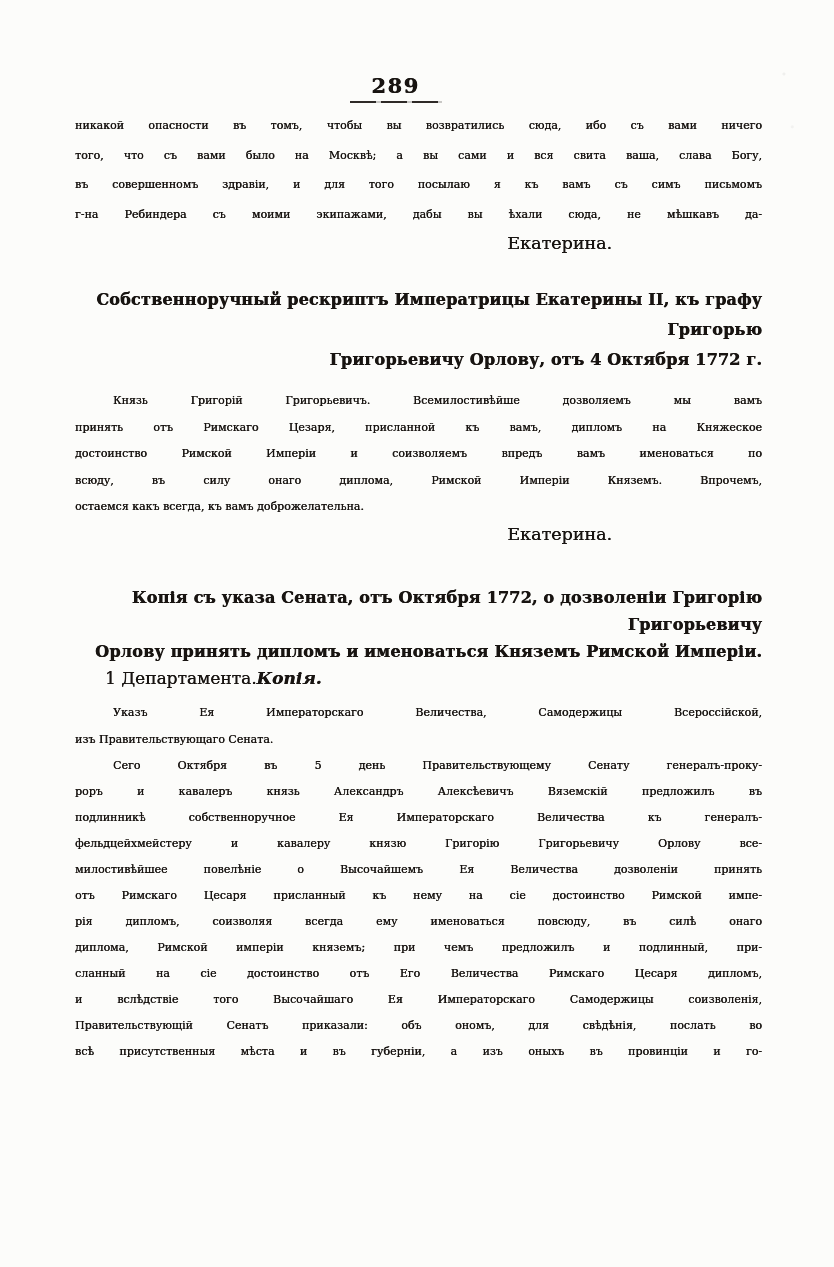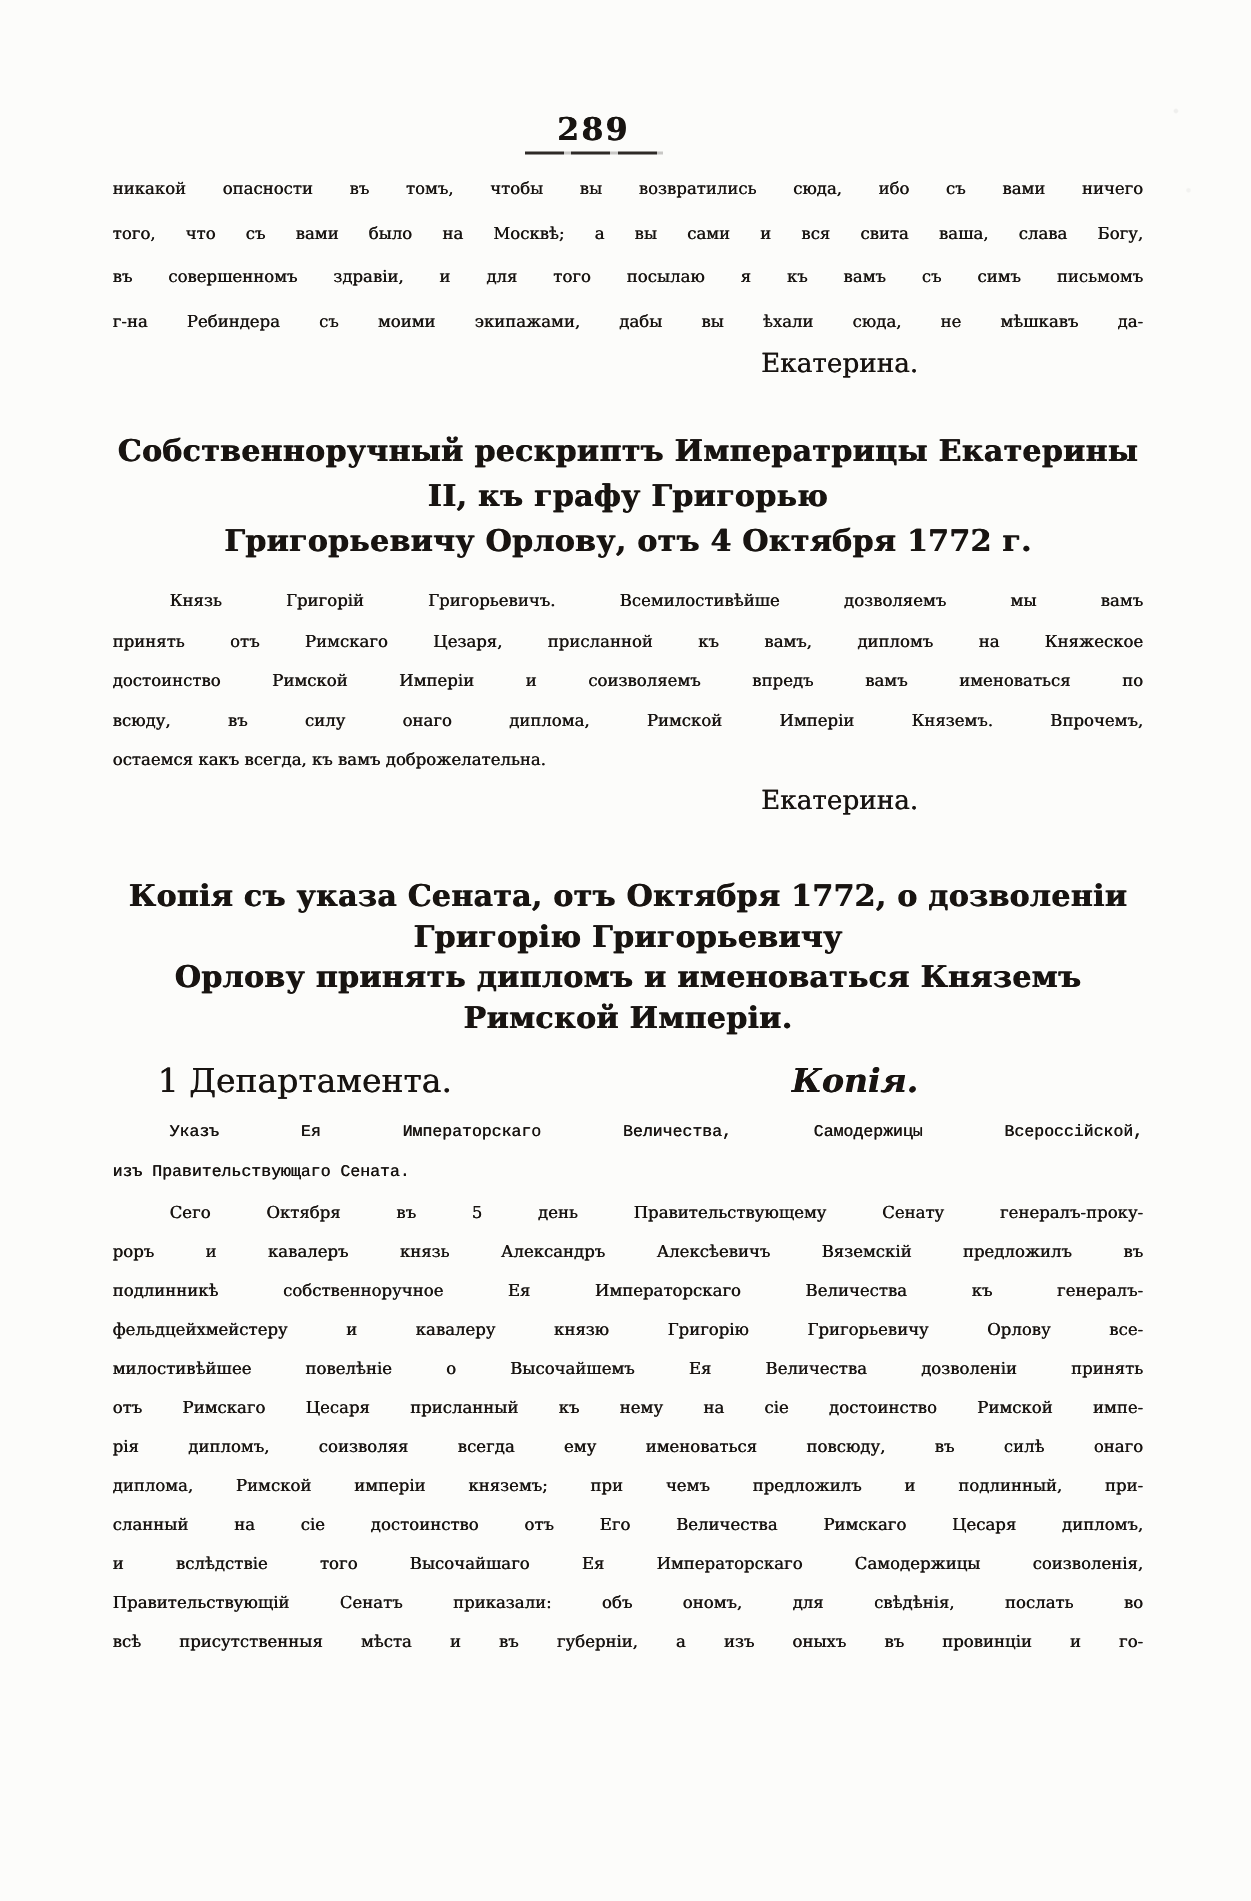--- a/index.html
+++ b/index.html
@@ -66,22 +66,22 @@
   .sig {
     text-align: right;
     padding-right: 150px;
     font-size: 17.5px;
     line-height: 29px;
     text-shadow: 0.3px 0 0 currentColor;
   }
 
   .heading {
     font-weight: bold;
-    font-size: 20px;
-    text-align: center;
+    font-size: 16px;
+    text-align: right;
     letter-spacing: 0.2px;
     text-shadow: 0.5px 0 0 currentColor;
   }
   .h1 { margin-top: 27px; }
   .h1 .hln { line-height: 30px; }
   .h2 { margin-top: 36px; }
   .h2 .hln { line-height: 27px; }
 
   .para2 { margin-top: 13px; }
   .para2 .ln { line-height: 26.5px; }
@@ -89,35 +89,34 @@
 
   .dateline {
     margin-left: 43px;
     font-size: 17px;
     line-height: 27px;
     letter-spacing: 0.5px;
     text-shadow: 0.3px 0 0 currentColor;
   }
 
   .deptrow {
-    margin-top: 16px;
     display: flex;
-    justify-content: space-between;
+    justify-content: flex-start;
     padding: 0 150px 0 30px;
-    font-size: 22px;
+    font-size: 17px;
     line-height: 27px;
     text-shadow: 0.3px 0 0 currentColor;
   }
   .copylabel {
     font-style: italic;
     font-weight: bold;
   }
 
   .para3 { margin-top: 7px; }
-  .para3 .ln { line-height: 27px; font-family: Liberation Mono, monospace; }
+  .para3 .ln { line-height: 27px; }
 
   .para4 { margin-top: 0; }
   .para4 .ln { line-height: 26px; }
 </style>
 </head>
 <body>
 
 <div class="sheet">
   <div class="textcol">
 

